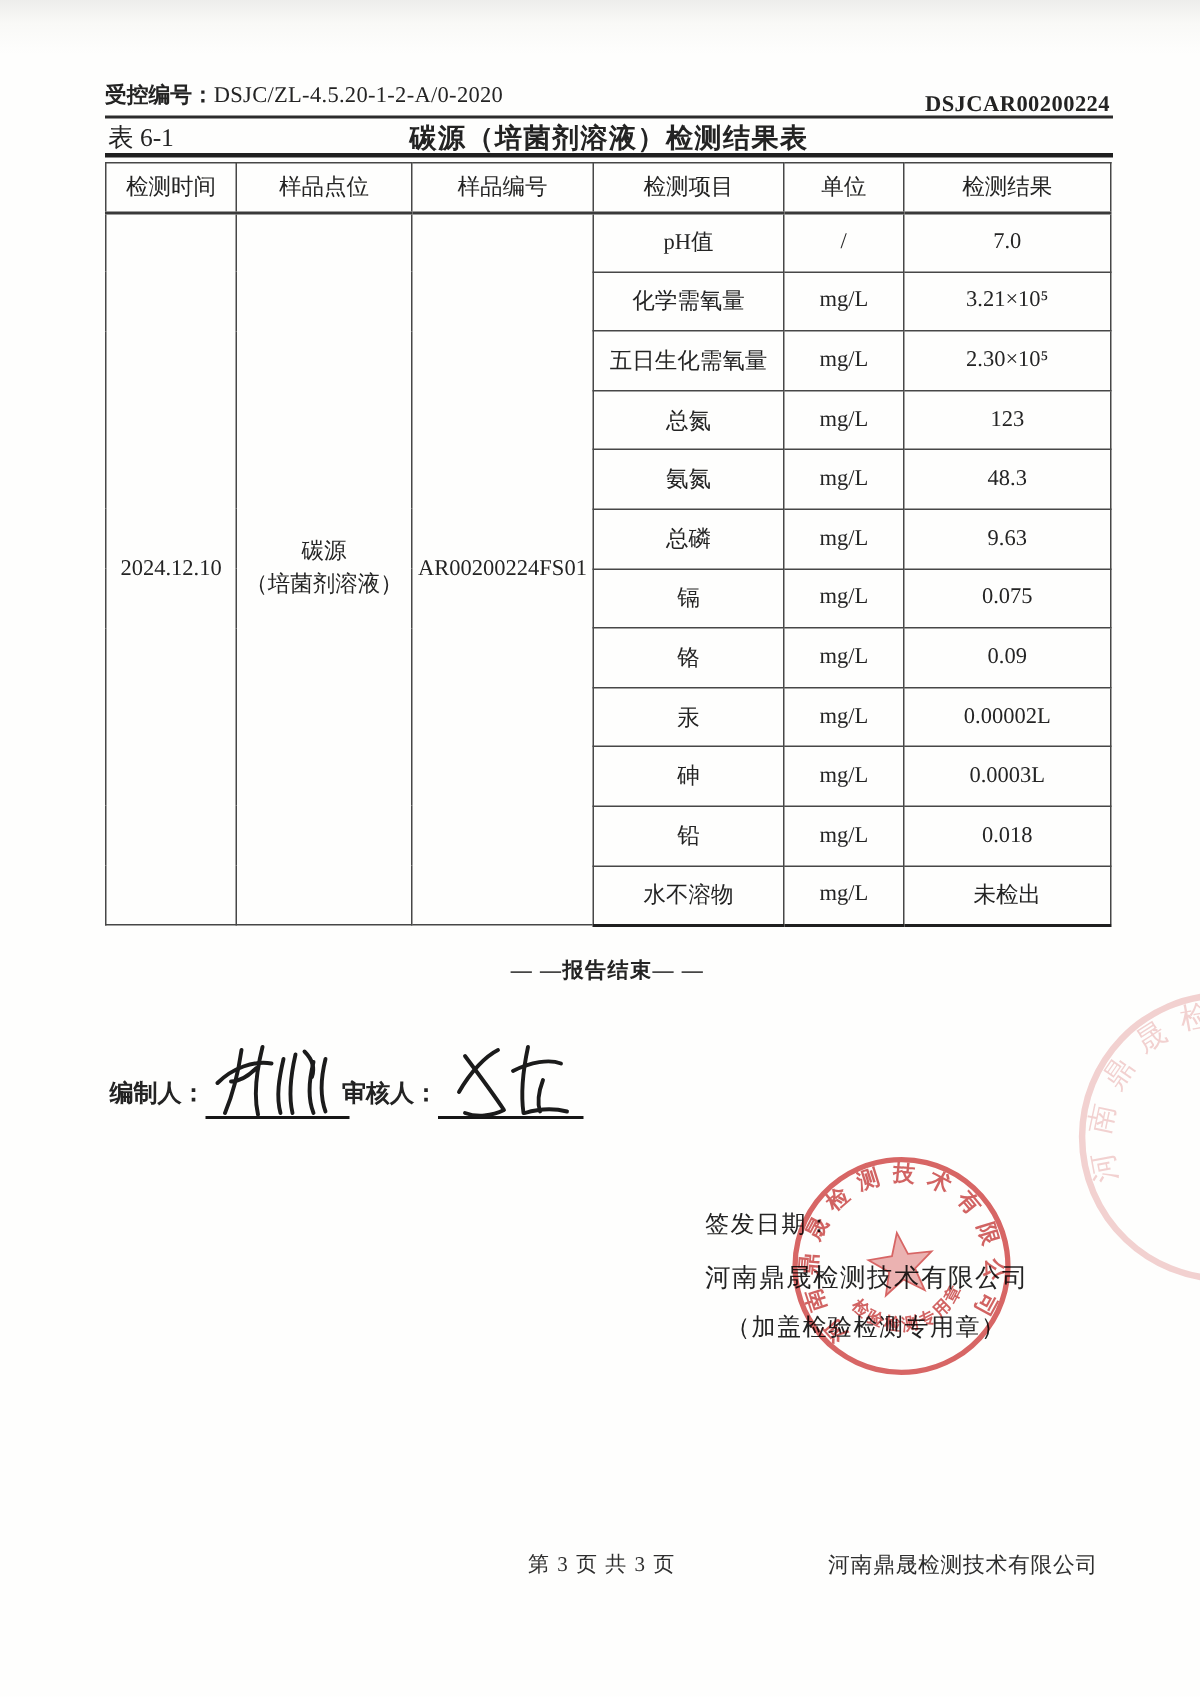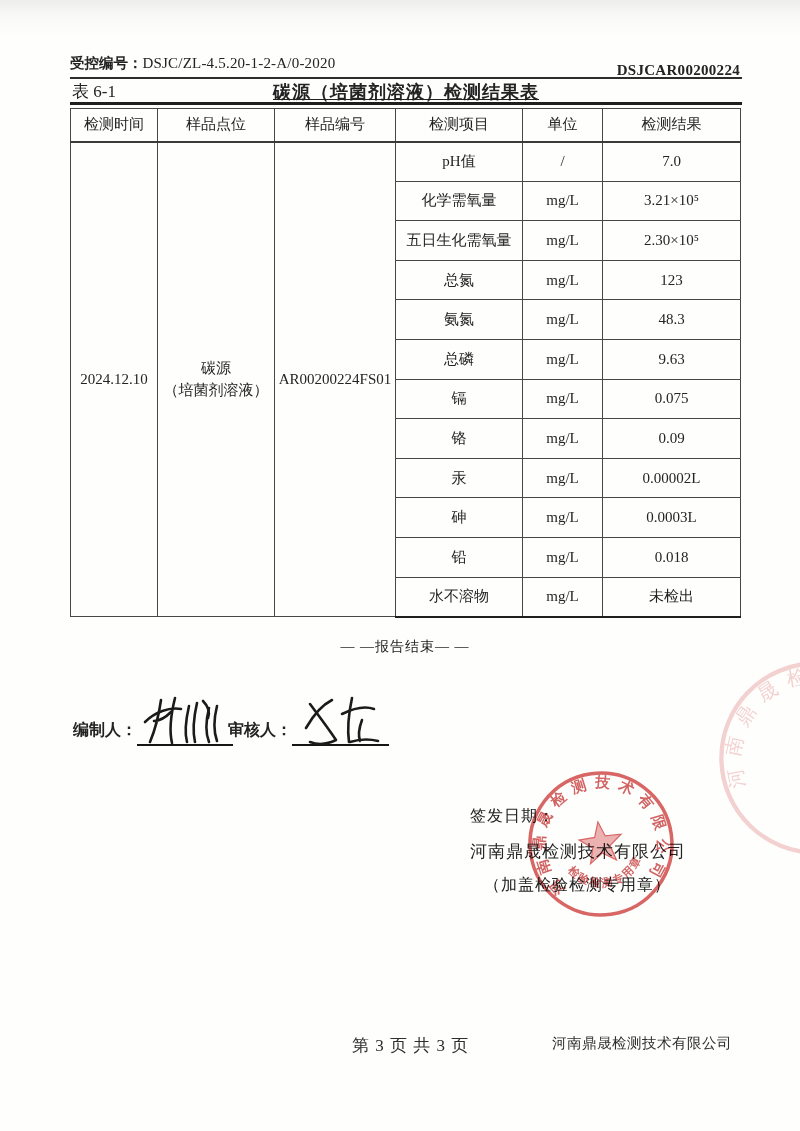--- a/index.html
+++ b/index.html
@@ -15,54 +15,54 @@
     border-bottom:2px solid #2c2c2c; font-size:15px;
   }
   .ctrl-label{ font-family:"Liberation Sans","DejaVu Sans",sans-serif; font-weight:700; font-size:14.5px; }
   .ctrl-value{ font-size:15px; letter-spacing:.2px; }
   .report-no{ position:absolute; right:2px; top:8px; font-size:15px; font-weight:600; letter-spacing:.3px; }
   .title-row{
     position:absolute; left:70px; width:672px; top:80px; height:25px;
     border-bottom:3px solid #1f1f1f;
   }
   .table-label{ position:absolute; left:2px; top:0; font-size:17px; }
-  .table-title{ position:absolute; left:0; right:0; top:0; text-align:center; font-size:18px; font-weight:700; letter-spacing:1px;text-decoration:underline; }
+  .table-title{ position:absolute; left:0; right:0; top:0; text-align:center; font-size:18px; font-weight:700; letter-spacing:1px; }
   
   table.result{ position:absolute; left:70px; top:108px; width:670px; border-collapse:collapse; table-layout:fixed; }
   table.result th, table.result td{
     border:1px solid #474747; text-align:center; vertical-align:middle;
     font-size:15px; font-weight:400; padding:0 2px; color:#242424;
   }
   table.result th{ height:33px; }
   table.result td{ height:39.6px; }
   table.result tr.hdr th{ border-bottom:2px solid #3a3a3a; }
   table.result{ border-left:1.5px solid #3a3a3a; border-right:1.5px solid #3a3a3a; }
   table.result tr:last-child td{ border-bottom:2.5px solid #1f1f1f; }
   td.span-cell{ line-height:1.5; }
   
   .note{ position:absolute; left:72px; top:620px; font-size:15px; letter-spacing:.5px; }
-  .report-end{ position:absolute; left:70px; width:670px; top:638px; text-align:center; font-size:14px; font-weight:400; letter-spacing:1px; }
+  .report-end{ position:absolute; left:70px; width:670px; top:638px; text-align:center; font-size:14px; font-weight:700; letter-spacing:1px; }
   
   .sig-group{ position:absolute; top:714px; height:34px; font-size:16px; font-weight:700; }
   .sig-label{ display:inline-block; vertical-align:bottom; line-height:32px; }
   .sigwrap{ display:inline-block; position:relative; height:32px; border-bottom:2px solid #161616; vertical-align:bottom; }
   .sigwrap svg{ position:absolute; left:0; bottom:-6px; overflow:visible; }
   .sig-stroke{ fill:none; stroke:#1b1b1b; stroke-width:2.6; stroke-linecap:round; stroke-linejoin:round; }
   
   .issue{ position:absolute; left:470px; top:806px; }
   .issue .line1{ font-size:16px; margin-bottom:13px; letter-spacing:1px; }
   .issue .line2{ font-size:17px; margin-bottom:12px; letter-spacing:1px; }
   .issue .line3{ font-size:16px; padding-left:14px; letter-spacing:1px; }
   
   .seal{ position:absolute; left:526px; top:769px; width:150px; height:150px;
          transform:rotate(-8deg); opacity:.8; mix-blend-mode:multiply; z-index:5; }
   .seal-faint{ position:absolute; left:716px; top:658px; width:200px; height:200px;
          transform:rotate(22deg); opacity:.3; mix-blend-mode:multiply; z-index:4; }
   
-  .footer-page{ position:absolute; left:352px; top:1034px; font-size:17px; letter-spacing:1px; color:#2e2e2e; }
+  .footer-page{ position:absolute; left:352px; top:1034px; font-size:14px; letter-spacing:1px; color:#2e2e2e; }
   .footer-company{ position:absolute; left:552px; top:1034px; font-size:14.5px; letter-spacing:.5px; color:#2e2e2e; }
 </style>
 </head>
 <body>
 
 <div class="sheet">
 
   <div class="ctrl-row">
     <span class="ctrl-label">受控编号：</span><span class="ctrl-value">DSJC/ZL-4.5.20-1-2-A/0-2020</span>
     <span class="report-no">DSJCAR00200224</span>

